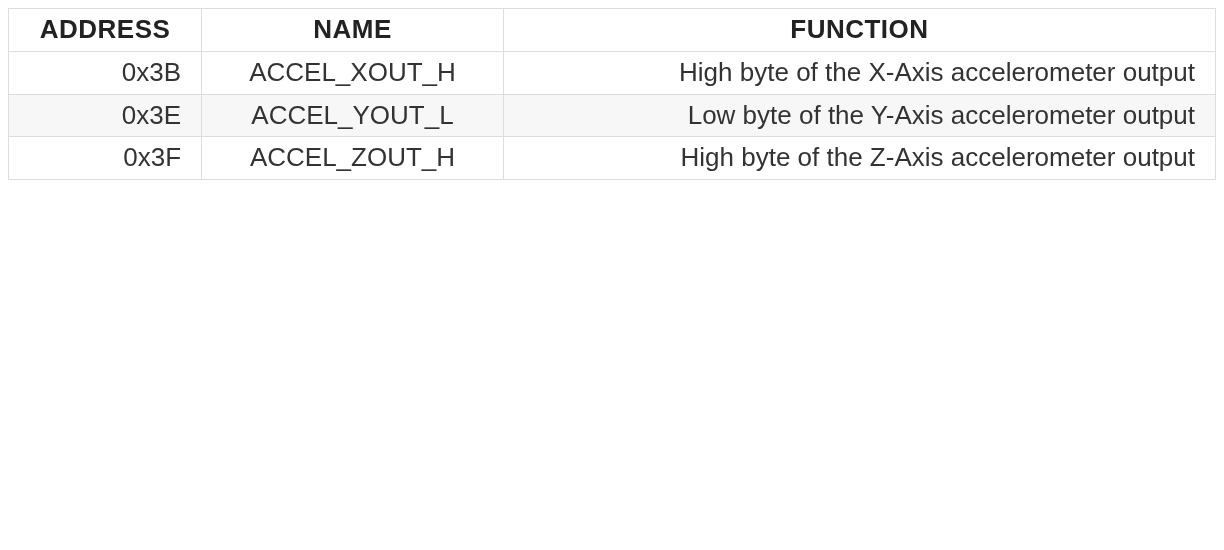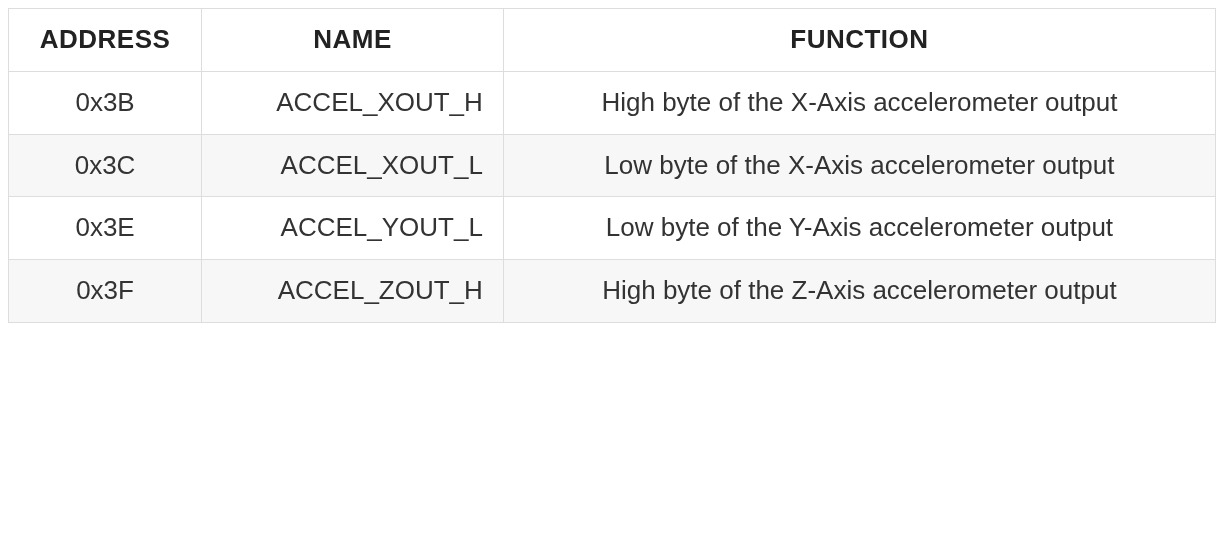--- a/index.html
+++ b/index.html
@@ -13,45 +13,45 @@
       background: #ffffff;
       color: #333333;
     }
     table {
       width: 100%;
       border-collapse: collapse;
       table-layout: fixed;
     }
     th, td {
       border: 1px solid #dddddd;
-      padding: 14px 20px;
+      padding: 4px 20px;
       font-size: 26px;
       line-height: 1.3;
     }
     th {
       background: #ffffff;
       font-weight: 700;
       text-align: center;
       color: #222222;
       letter-spacing: 0.5px;
     }
     td {
       color: #333333;
-      text-align: center;
+      text-align: right;
     }
     tbody tr:nth-child(odd) {
       background: #ffffff;
     }
     tbody tr:nth-child(even) {
       background: #f7f7f7;
     }
     col.col-address { width: 16%; }
     col.col-name { width: 25%; }
     col.col-function { width: 59%; }
-    td.col-name-cell { text-align: right; }
+    td.col-name-cell { text-align: center; }
   </style>
 </head>
 <body>
 
 <table>
   <colgroup>
     <col class="col-address">
     <col class="col-name">
     <col class="col-function">
   </colgroup>
@@ -62,25 +62,20 @@
       <th>FUNCTION</th>
     </tr>
   </thead>
   <tbody>
     <tr>
       <td>0x3B</td>
       <td class="col-name-cell">ACCEL_XOUT_H</td>
       <td>High byte of the X-Axis accelerometer output</td>
     </tr>
     <tr>
-      <td>0x3C</td>
-      <td class="col-name-cell">ACCEL_XOUT_L</td>
-      <td>Low byte of the X-Axis accelerometer output</td>
-    </tr>
-    <tr>
       <td>0x3E</td>
       <td class="col-name-cell">ACCEL_YOUT_L</td>
       <td>Low byte of the Y-Axis accelerometer output</td>
     </tr>
     <tr>
       <td>0x3F</td>
       <td class="col-name-cell">ACCEL_ZOUT_H</td>
       <td>High byte of the Z-Axis accelerometer output</td>
     </tr>
   </tbody>

